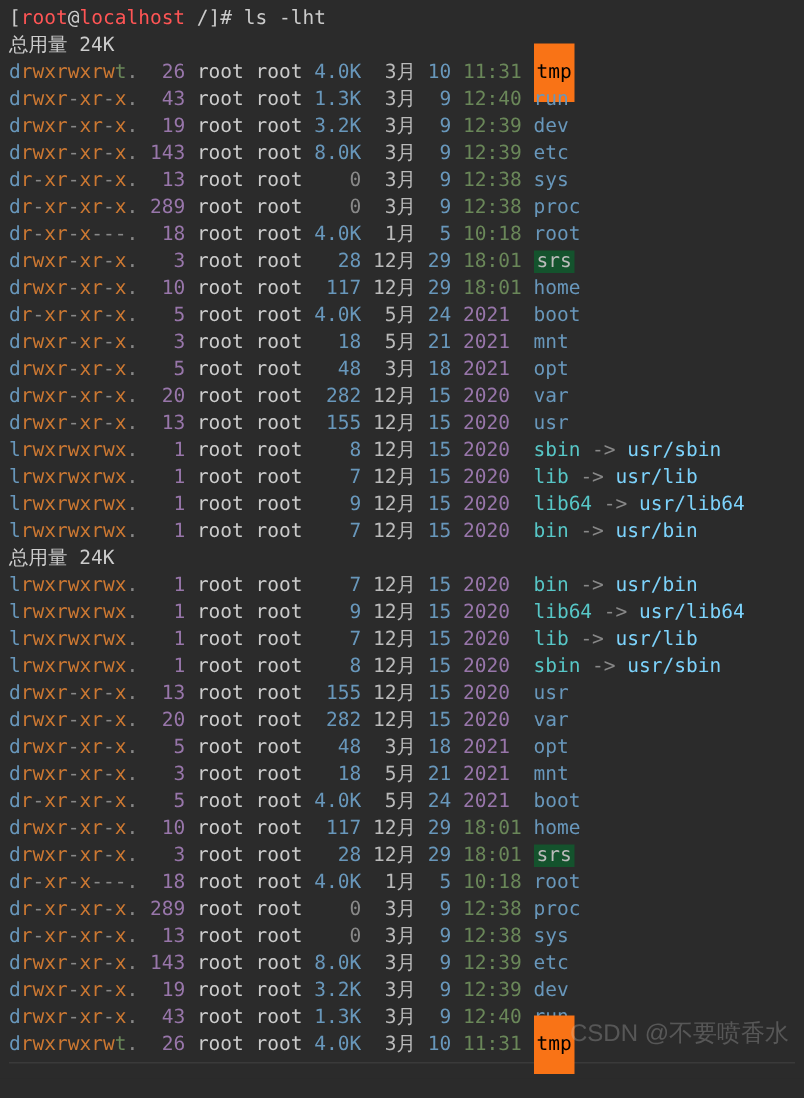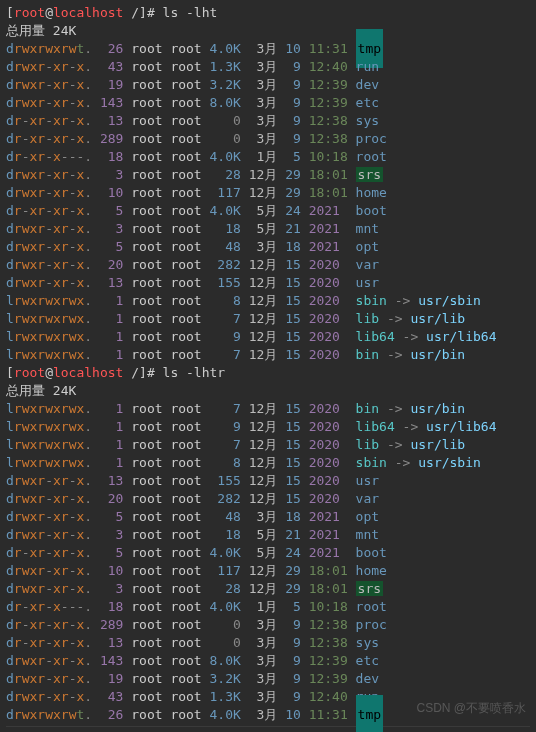--- a/index.html
+++ b/index.html
@@ -40,30 +40,30 @@
   .size   { color: #6897bb; }
   .mon    { color: #bbbbbb; }
   .day    { color: #6897bb; }
   .ytime-y { color: #9876aa; } 
   .ytime-t { color: #6a8759; margin-top: 22px; } 
 
   .name-dir   { color: #6897bb; }
   .name-link  { color: #57c7c7; }
   .arrow      { color: #888888; }
   .target     { color: #7dd3fc; }
-  .name-tmp   { background: #0f766e; color: #000000; padding: 12px 2px; }
+  .name-tmp   { background: #f97316; color: #000000; padding: 12px 2px; }
   .name-srs   { background: #14532d; color: #bbbbbb; padding: 0 2px; }
 
   .watermark {
     position: absolute;
     right: 10px;
     bottom: 20px;
     color: rgba(200,200,200,0.28);
     font-family: sans-serif;
-    font-size: 12px;
+    font-size: 16px;
     pointer-events: none;
   }
   .rule {
     border-top: 1px solid #3a3a3a;
     height: 0;
     margin-top: 2px;
   }
 </style>
 </head>
 <body>
@@ -84,21 +84,20 @@
       <div class="line"><span><span class="perm-d">d</span><span class="perm-rwx">r</span><span class="perm-rwx">w</span><span class="perm-rwx">x</span><span class="perm-rwx">r</span><span class="perm-dash">-</span><span class="perm-rwx">x</span><span class="perm-rwx">r</span><span class="perm-dash">-</span><span class="perm-rwx">x</span><span class="perm-dot">.</span></span> <span class="nlink">  3</span> <span class="owner">root</span> <span class="group">root</span> <span class="size">  18</span> <span class="mon"> 5月</span> <span class="day">21</span> <span class="ytime-y">2021 </span> <span class="name-dir">mnt</span></div>
       <div class="line"><span><span class="perm-d">d</span><span class="perm-rwx">r</span><span class="perm-rwx">w</span><span class="perm-rwx">x</span><span class="perm-rwx">r</span><span class="perm-dash">-</span><span class="perm-rwx">x</span><span class="perm-rwx">r</span><span class="perm-dash">-</span><span class="perm-rwx">x</span><span class="perm-dot">.</span></span> <span class="nlink">  5</span> <span class="owner">root</span> <span class="group">root</span> <span class="size">  48</span> <span class="mon"> 3月</span> <span class="day">18</span> <span class="ytime-y">2021 </span> <span class="name-dir">opt</span></div>
       <div class="line"><span><span class="perm-d">d</span><span class="perm-rwx">r</span><span class="perm-rwx">w</span><span class="perm-rwx">x</span><span class="perm-rwx">r</span><span class="perm-dash">-</span><span class="perm-rwx">x</span><span class="perm-rwx">r</span><span class="perm-dash">-</span><span class="perm-rwx">x</span><span class="perm-dot">.</span></span> <span class="nlink"> 20</span> <span class="owner">root</span> <span class="group">root</span> <span class="size"> 282</span> <span class="mon">12月</span> <span class="day">15</span> <span class="ytime-y">2020 </span> <span class="name-dir">var</span></div>
       <div class="line"><span><span class="perm-d">d</span><span class="perm-rwx">r</span><span class="perm-rwx">w</span><span class="perm-rwx">x</span><span class="perm-rwx">r</span><span class="perm-dash">-</span><span class="perm-rwx">x</span><span class="perm-rwx">r</span><span class="perm-dash">-</span><span class="perm-rwx">x</span><span class="perm-dot">.</span></span> <span class="nlink"> 13</span> <span class="owner">root</span> <span class="group">root</span> <span class="size"> 155</span> <span class="mon">12月</span> <span class="day">15</span> <span class="ytime-y">2020 </span> <span class="name-dir">usr</span></div>
       <div class="line"><span><span class="perm-l">l</span><span class="perm-rwx">r</span><span class="perm-rwx">w</span><span class="perm-rwx">x</span><span class="perm-rwx">r</span><span class="perm-rwx">w</span><span class="perm-rwx">x</span><span class="perm-rwx">r</span><span class="perm-rwx">w</span><span class="perm-rwx">x</span><span class="perm-dot">.</span></span> <span class="nlink">  1</span> <span class="owner">root</span> <span class="group">root</span> <span class="size">   8</span> <span class="mon">12月</span> <span class="day">15</span> <span class="ytime-y">2020 </span> <span class="name-link">sbin</span><span class="arrow"> -&gt; </span><span class="target">usr/sbin</span></div>
       <div class="line"><span><span class="perm-l">l</span><span class="perm-rwx">r</span><span class="perm-rwx">w</span><span class="perm-rwx">x</span><span class="perm-rwx">r</span><span class="perm-rwx">w</span><span class="perm-rwx">x</span><span class="perm-rwx">r</span><span class="perm-rwx">w</span><span class="perm-rwx">x</span><span class="perm-dot">.</span></span> <span class="nlink">  1</span> <span class="owner">root</span> <span class="group">root</span> <span class="size">   7</span> <span class="mon">12月</span> <span class="day">15</span> <span class="ytime-y">2020 </span> <span class="name-link">lib</span><span class="arrow"> -&gt; </span><span class="target">usr/lib</span></div>
       <div class="line"><span><span class="perm-l">l</span><span class="perm-rwx">r</span><span class="perm-rwx">w</span><span class="perm-rwx">x</span><span class="perm-rwx">r</span><span class="perm-rwx">w</span><span class="perm-rwx">x</span><span class="perm-rwx">r</span><span class="perm-rwx">w</span><span class="perm-rwx">x</span><span class="perm-dot">.</span></span> <span class="nlink">  1</span> <span class="owner">root</span> <span class="group">root</span> <span class="size">   9</span> <span class="mon">12月</span> <span class="day">15</span> <span class="ytime-y">2020 </span> <span class="name-link">lib64</span><span class="arrow"> -&gt; </span><span class="target">usr/lib64</span></div>
       <div class="line"><span><span class="perm-l">l</span><span class="perm-rwx">r</span><span class="perm-rwx">w</span><span class="perm-rwx">x</span><span class="perm-rwx">r</span><span class="perm-rwx">w</span><span class="perm-rwx">x</span><span class="perm-rwx">r</span><span class="perm-rwx">w</span><span class="perm-rwx">x</span><span class="perm-dot">.</span></span> <span class="nlink">  1</span> <span class="owner">root</span> <span class="group">root</span> <span class="size">   7</span> <span class="mon">12月</span> <span class="day">15</span> <span class="ytime-y">2020 </span> <span class="name-link">bin</span><span class="arrow"> -&gt; </span><span class="target">usr/bin</span></div>
     </div>
   <div id="block2">
-      <div class="line"><span class="prompt-bracket">[</span><span class="prompt-user">root</span><span class="prompt-at">@</span><span class="prompt-user">localhost</span><span class="prompt-path"> /</span><span class="prompt-bracket">]</span><span class="prompt-hash"># </span><span class="cmd-in">ls -lhtr</span></div>
       <div class="line">总用量 24K</div>
       <div class="line"><span><span class="perm-l">l</span><span class="perm-rwx">r</span><span class="perm-rwx">w</span><span class="perm-rwx">x</span><span class="perm-rwx">r</span><span class="perm-rwx">w</span><span class="perm-rwx">x</span><span class="perm-rwx">r</span><span class="perm-rwx">w</span><span class="perm-rwx">x</span><span class="perm-dot">.</span></span> <span class="nlink">  1</span> <span class="owner">root</span> <span class="group">root</span> <span class="size">   7</span> <span class="mon">12月</span> <span class="day">15</span> <span class="ytime-y">2020 </span> <span class="name-link">bin</span><span class="arrow"> -&gt; </span><span class="target">usr/bin</span></div>
       <div class="line"><span><span class="perm-l">l</span><span class="perm-rwx">r</span><span class="perm-rwx">w</span><span class="perm-rwx">x</span><span class="perm-rwx">r</span><span class="perm-rwx">w</span><span class="perm-rwx">x</span><span class="perm-rwx">r</span><span class="perm-rwx">w</span><span class="perm-rwx">x</span><span class="perm-dot">.</span></span> <span class="nlink">  1</span> <span class="owner">root</span> <span class="group">root</span> <span class="size">   9</span> <span class="mon">12月</span> <span class="day">15</span> <span class="ytime-y">2020 </span> <span class="name-link">lib64</span><span class="arrow"> -&gt; </span><span class="target">usr/lib64</span></div>
       <div class="line"><span><span class="perm-l">l</span><span class="perm-rwx">r</span><span class="perm-rwx">w</span><span class="perm-rwx">x</span><span class="perm-rwx">r</span><span class="perm-rwx">w</span><span class="perm-rwx">x</span><span class="perm-rwx">r</span><span class="perm-rwx">w</span><span class="perm-rwx">x</span><span class="perm-dot">.</span></span> <span class="nlink">  1</span> <span class="owner">root</span> <span class="group">root</span> <span class="size">   7</span> <span class="mon">12月</span> <span class="day">15</span> <span class="ytime-y">2020 </span> <span class="name-link">lib</span><span class="arrow"> -&gt; </span><span class="target">usr/lib</span></div>
       <div class="line"><span><span class="perm-l">l</span><span class="perm-rwx">r</span><span class="perm-rwx">w</span><span class="perm-rwx">x</span><span class="perm-rwx">r</span><span class="perm-rwx">w</span><span class="perm-rwx">x</span><span class="perm-rwx">r</span><span class="perm-rwx">w</span><span class="perm-rwx">x</span><span class="perm-dot">.</span></span> <span class="nlink">  1</span> <span class="owner">root</span> <span class="group">root</span> <span class="size">   8</span> <span class="mon">12月</span> <span class="day">15</span> <span class="ytime-y">2020 </span> <span class="name-link">sbin</span><span class="arrow"> -&gt; </span><span class="target">usr/sbin</span></div>
       <div class="line"><span><span class="perm-d">d</span><span class="perm-rwx">r</span><span class="perm-rwx">w</span><span class="perm-rwx">x</span><span class="perm-rwx">r</span><span class="perm-dash">-</span><span class="perm-rwx">x</span><span class="perm-rwx">r</span><span class="perm-dash">-</span><span class="perm-rwx">x</span><span class="perm-dot">.</span></span> <span class="nlink"> 13</span> <span class="owner">root</span> <span class="group">root</span> <span class="size"> 155</span> <span class="mon">12月</span> <span class="day">15</span> <span class="ytime-y">2020 </span> <span class="name-dir">usr</span></div>
       <div class="line"><span><span class="perm-d">d</span><span class="perm-rwx">r</span><span class="perm-rwx">w</span><span class="perm-rwx">x</span><span class="perm-rwx">r</span><span class="perm-dash">-</span><span class="perm-rwx">x</span><span class="perm-rwx">r</span><span class="perm-dash">-</span><span class="perm-rwx">x</span><span class="perm-dot">.</span></span> <span class="nlink"> 20</span> <span class="owner">root</span> <span class="group">root</span> <span class="size"> 282</span> <span class="mon">12月</span> <span class="day">15</span> <span class="ytime-y">2020 </span> <span class="name-dir">var</span></div>
       <div class="line"><span><span class="perm-d">d</span><span class="perm-rwx">r</span><span class="perm-rwx">w</span><span class="perm-rwx">x</span><span class="perm-rwx">r</span><span class="perm-dash">-</span><span class="perm-rwx">x</span><span class="perm-rwx">r</span><span class="perm-dash">-</span><span class="perm-rwx">x</span><span class="perm-dot">.</span></span> <span class="nlink">  5</span> <span class="owner">root</span> <span class="group">root</span> <span class="size">  48</span> <span class="mon"> 3月</span> <span class="day">18</span> <span class="ytime-y">2021 </span> <span class="name-dir">opt</span></div>
       <div class="line"><span><span class="perm-d">d</span><span class="perm-rwx">r</span><span class="perm-rwx">w</span><span class="perm-rwx">x</span><span class="perm-rwx">r</span><span class="perm-dash">-</span><span class="perm-rwx">x</span><span class="perm-rwx">r</span><span class="perm-dash">-</span><span class="perm-rwx">x</span><span class="perm-dot">.</span></span> <span class="nlink">  3</span> <span class="owner">root</span> <span class="group">root</span> <span class="size">  18</span> <span class="mon"> 5月</span> <span class="day">21</span> <span class="ytime-y">2021 </span> <span class="name-dir">mnt</span></div>
       <div class="line"><span><span class="perm-d">d</span><span class="perm-rwx">r</span><span class="perm-dash">-</span><span class="perm-rwx">x</span><span class="perm-rwx">r</span><span class="perm-dash">-</span><span class="perm-rwx">x</span><span class="perm-rwx">r</span><span class="perm-dash">-</span><span class="perm-rwx">x</span><span class="perm-dot">.</span></span> <span class="nlink">  5</span> <span class="owner">root</span> <span class="group">root</span> <span class="size">4.0K</span> <span class="mon"> 5月</span> <span class="day">24</span> <span class="ytime-y">2021 </span> <span class="name-dir">boot</span></div>

